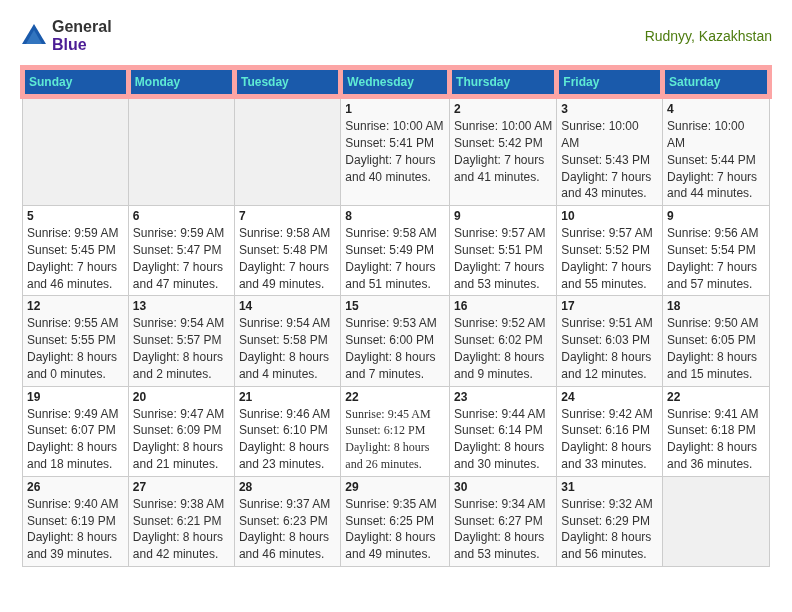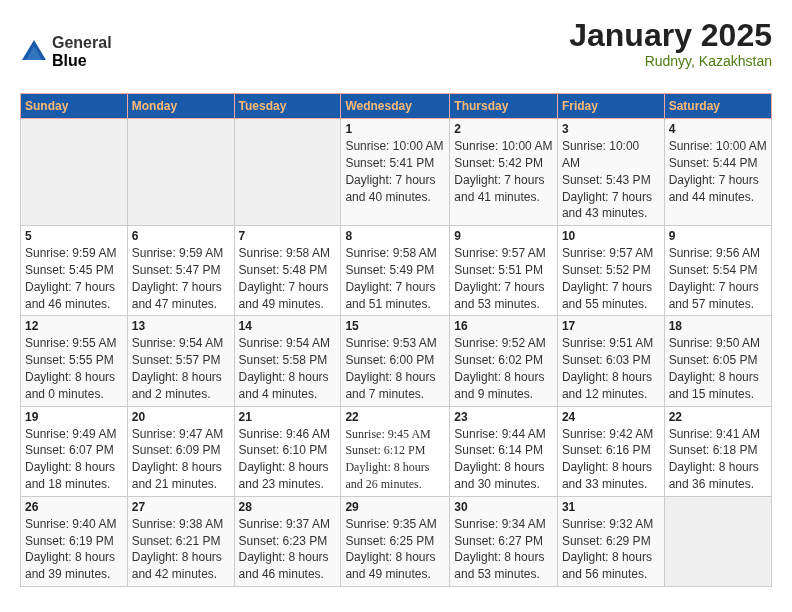--- a/index.html
+++ b/index.html
@@ -12,42 +12,42 @@
     }
     .page {
       width: 792px;
       height: 612px;
       padding: 18px 20px 10px 20px;
       background: #fff;
     }
     .header {
       display: flex;
       justify-content: space-between;
-      align-items: flex-end;
-      margin-bottom: 24px;
+      align-items: center;
+      margin-bottom: 12px;
     }
     .logo {
       display: flex;
       align-items: center;
       gap: 4px;
     }
     .logo-text {
       display: flex;
       flex-direction: column;
       line-height: 1.1;
     }
     .logo-general {
       font-size: 16px;
       font-weight: bold;
       color: #333;
     }
     .logo-blue {
       font-size: 16px;
       font-weight: bold;
-      color: #000000;
+      color: #4c1d95;
     }
     .logo-icon {
       width: 28px;
       height: 28px;
     }
     .title-block {
       text-align: right;
     }
     .title-month {
       font-size: 32px;
@@ -58,26 +58,26 @@
     .title-location {
       font-size: 14px;
       color: #4d7c0f;
     }
     .calendar {
       width: 100%;
       border-collapse: collapse;
     }
     .calendar thead th {
       background: #1a5aab;
-      color: #fdba74;
+      color: #5eead4;
       font-size: 12px;
       font-weight: bold;
       padding: 5px 4px;
       text-align: left;
-      border: 1px solid #fca5a5;
+      border: 5px solid #fca5a5;
     }
     .calendar tbody td {
       border: 1px solid #ccc;
       vertical-align: top;
       padding: 3px 4px;
       width: 113px;
       font-size: 9.5px;
       color: #222;
       background: #fff;
       height: 80px;
@@ -110,21 +110,20 @@
       <svg class="logo-icon" viewBox="0 0 28 28">
         <polygon points="14,2 26,22 2,22" fill="#1a5aab"></polygon>
         <polygon points="14,8 22,22 6,22" fill="#4a8fd4" opacity="0.5"></polygon>
       </svg>
       <div class="logo-text">
         <span class="logo-general">General</span>
         <span class="logo-blue">Blue</span>
       </div>
     </div>
     <div class="title-block">
-      <div class="title-month">January 2025</div>
       <div class="title-location">Rudnyy, Kazakhstan</div>
     </div>
   </div>
 
   <table class="calendar">
     <thead>
       <tr>
         <th>Sunday</th>
         <th>Monday</th>
         <th>Tuesday</th>

